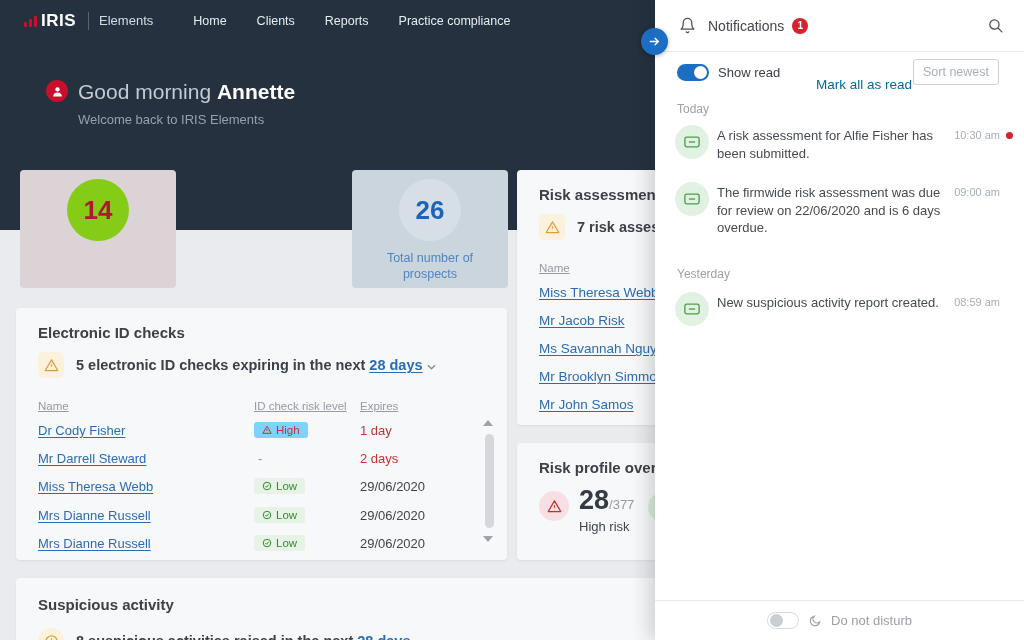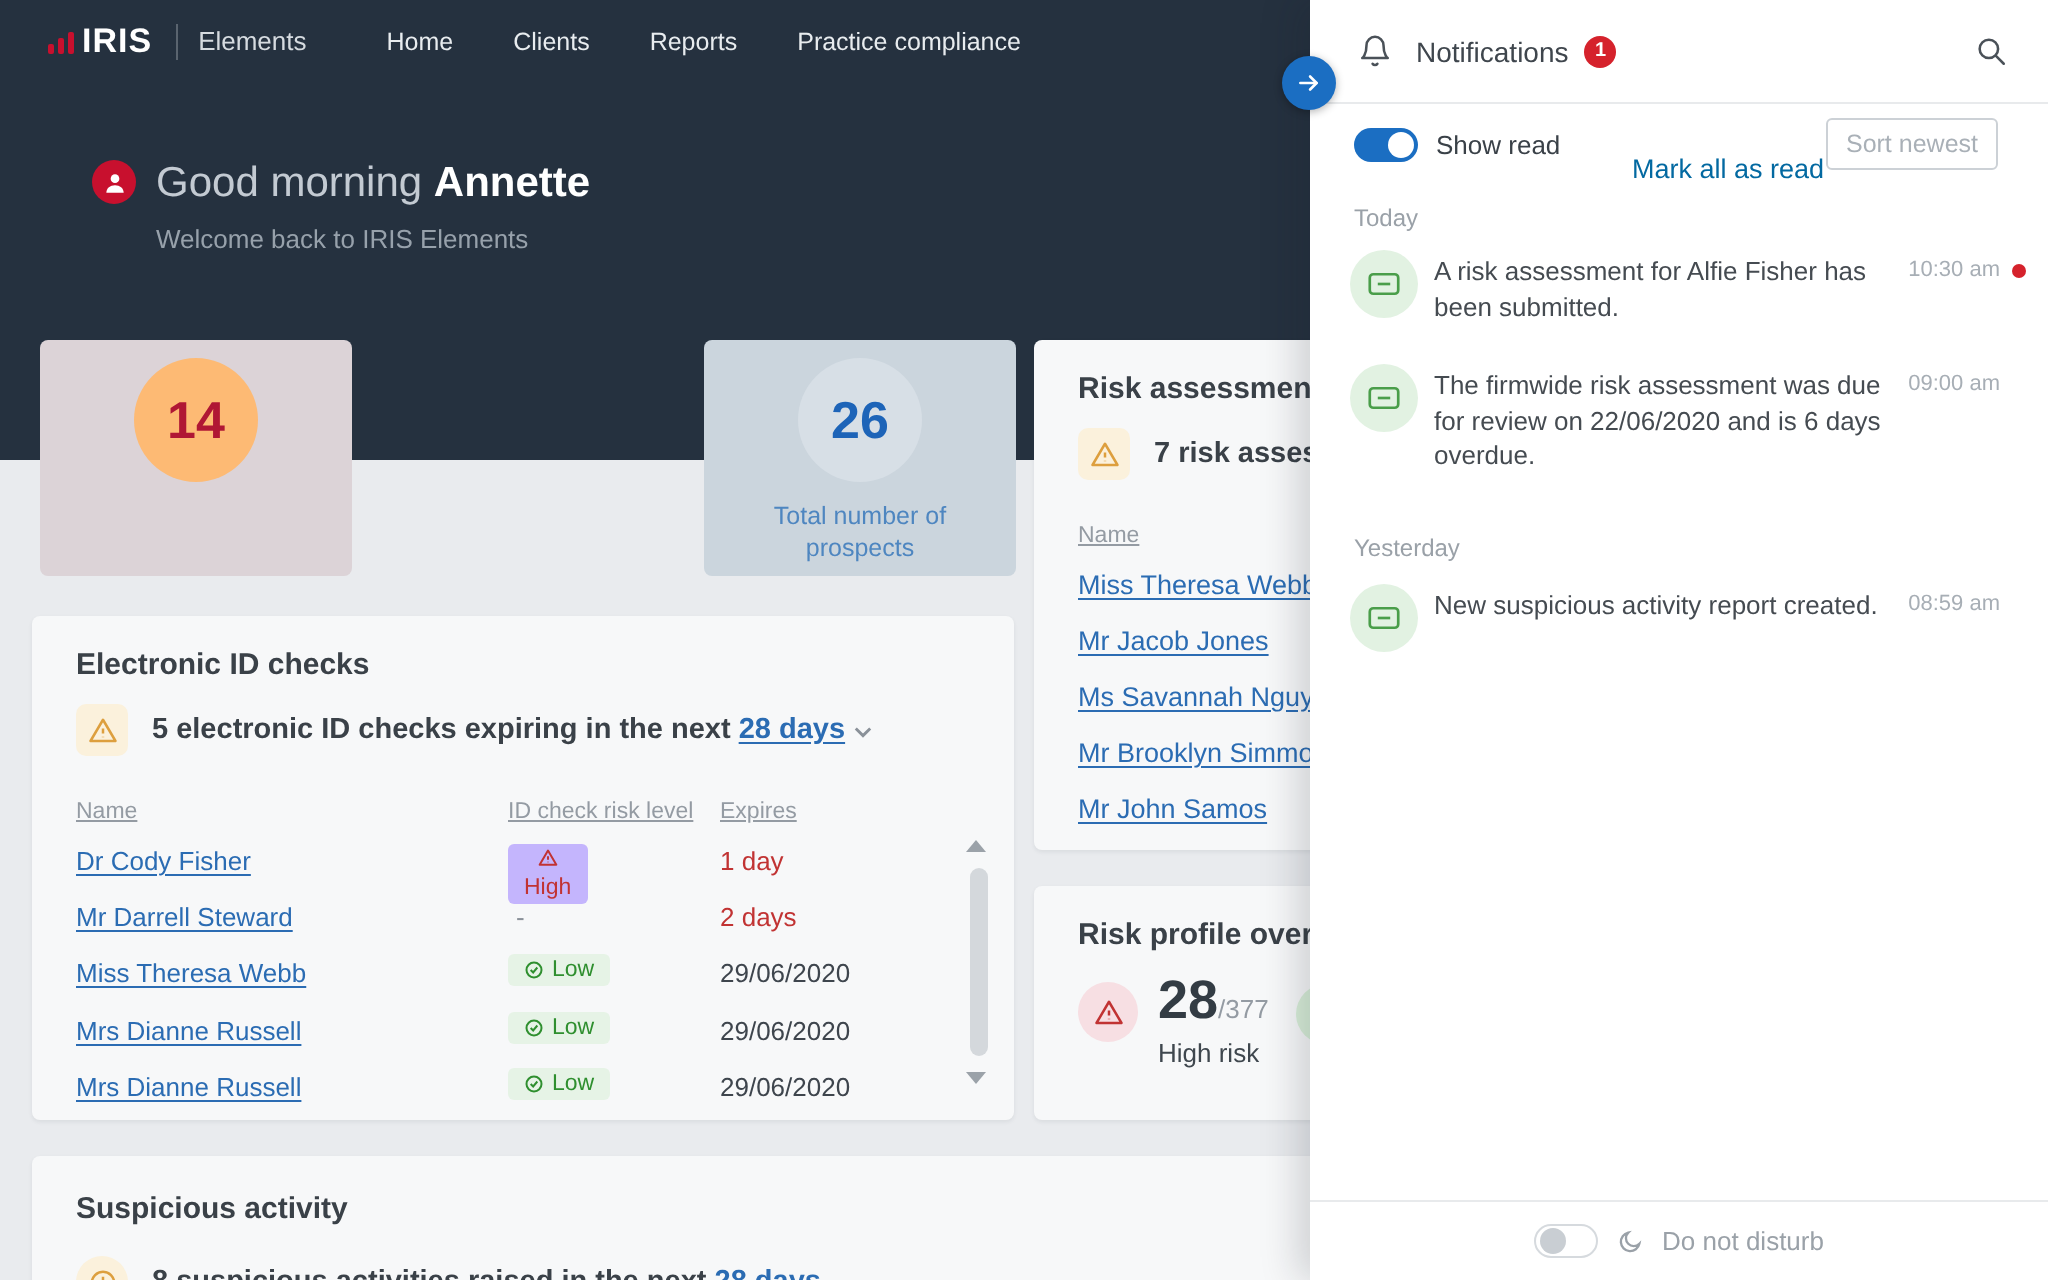--- a/index.html
+++ b/index.html
@@ -27,21 +27,21 @@
   .hero-title b { color:#ffffff; font-weight:bold; }
   .hero-sub { position:absolute; left:78px; top:112px; font-size:13px; color:#97a1ab; }
 
   
   .card { position:absolute; top:170px; width:156px; height:118px; border-radius:4px; text-align:center; }
   .card .num-circle { position:absolute; left:50%; top:9px; transform:translateX(-50%); width:62px; height:62px;
                       border-radius:50%; display:flex; align-items:center; justify-content:center; }
   .card .num { font-size:26px; font-weight:bold; }
   .card .lbl { position:absolute; left:8px; right:8px; top:80px; font-size:12.5px; line-height:16px; }
   .card1 { left:20px; background:#dcd3d7; }
-  .card1 .num-circle{ background:#fdba74;} .card1 .num{ color:#b01734;} .card1 .lbl{ color:#b04a5e;}
+  .card1 .num-circle{ background:#84cc16;} .card1 .num{ color:#b01734;} .card1 .lbl{ color:#b04a5e;}
   .card2 { left:186px; background:#d4ddd2; }
   .card2 .num-circle{ background:#dfe6dc;} .card2 .num{ color:#2e9b2e;} .card2 .lbl{ color:#3f9440;}
   .card3 { left:352px; background:#cbd5dd; }
   .card3 .num-circle{ background:#d7dfe6;} .card3 .num{ color:#1d64b8;} .card3 .lbl{ color:#4e86c0;}
 
   
   .panel { position:absolute; background:#f7f8f9; border-radius:4px; box-shadow:0 1px 2px rgba(40,50,60,.08); }
   .panel-title { position:absolute; left:22px; top:16px; font-size:15px; font-weight:bold; color:#3a4148; }
   .alert-row { position:absolute; left:22px; display:flex; align-items:center; }
   .alert-icon { width:26px; height:26px; border-radius:5px; background:#fbf1dc; display:flex; align-items:center; justify-content:center; flex:0 0 26px; }
@@ -60,21 +60,21 @@
   .name-link { position:absolute; left:22px; font-size:13.5px; color:#2b6cb3; text-decoration:underline; text-underline-offset:2px; cursor:pointer; white-space:nowrap; }
 
   
   .trow { position:absolute; left:0; width:100%; height:28px; }
   .cell-name { position:absolute; left:22px; top:5px; font-size:13px; color:#2b6cb3; text-decoration:underline; text-underline-offset:2px; cursor:pointer; white-space:nowrap; }
   .cell-risk { position:absolute; left:238px; top:3px; }
   .cell-exp  { position:absolute; left:344px; top:5px; font-size:13px; color:#3e454d; }
   .cell-exp.urgent { color:#c13333; }
   .cell-dash { position:absolute; left:242px; top:5px; font-size:13px; color:#8a9199; }
   .badge { display:inline-flex; align-items:center; gap:4px; padding:2px 8px; border-radius:3px; font-size:11.5px; }
-  .badge-high { background:#c4b5fd; color:#c13333;flex-direction:column; }
+  .badge-high { background:#7dd3fc; color:#c13333; }
   .badge-low  { background:#e6f3e6; color:#2f8f2f; }
 
   .sbar-up, .sbar-dn { position:absolute; right:14px; width:0; height:0; border-left:5px solid transparent; border-right:5px solid transparent; cursor:pointer; }
   .sbar-up { top:112px; border-bottom:6px solid #9ba2a9; }
   .sbar-dn { top:228px; border-top:6px solid #9ba2a9; }
   .sbar-thumb { position:absolute; right:13px; top:126px; width:9px; height:94px; border-radius:5px; background:#d4d8dc; cursor:pointer; }
 
   
   .prof-icon { position:absolute; left:22px; top:48px; width:30px; height:30px; border-radius:50%; background:#f7dfe3; display:flex; align-items:center; justify-content:center; }
   .prof-count { position:absolute; left:62px; top:42px; font-size:27px; font-weight:bold; color:#333c44; }
@@ -174,21 +174,21 @@
         <svg width="15" height="15" viewBox="0 0 24 24" fill="none" stroke="#dd9f3e" stroke-width="2" stroke-linejoin="round">
           <path d="M12 3 L22 20 H2 Z"></path>
             <line x1="12" y1="10" x2="12" y2="14"></line>
             <line x1="12" y1="16.6" x2="12" y2="17"></line>
         </svg>
       </span>
       <span class="alert-text">7 risk assess</span>
     </div>
     <span class="col-head" style="left:22px; top:92px;">Name</span>
     <a class="name-link" style="top:115px;">Miss Theresa Webb</a>
-    <a class="name-link" style="top:143px;">Mr Jacob Jones</a>
+    <a class="name-link" style="top:143px;">Mr Jacob Risk</a>
     <a class="name-link" style="top:171px;">Ms Savannah Nguyen</a>
     <a class="name-link" style="top:199px;">Mr Brooklyn Simmons</a>
     <a class="name-link" style="top:227px;">Mr John Samos</a>
   </div>
 
   <div class="panel panel-id">
     <div class="panel-title">Electronic ID checks</div>
     <div class="alert-row" style="top:44px;">
       <span class="alert-icon">
         <svg width="15" height="15" viewBox="0 0 24 24" fill="none" stroke="#dd9f3e" stroke-width="2" stroke-linejoin="round">

